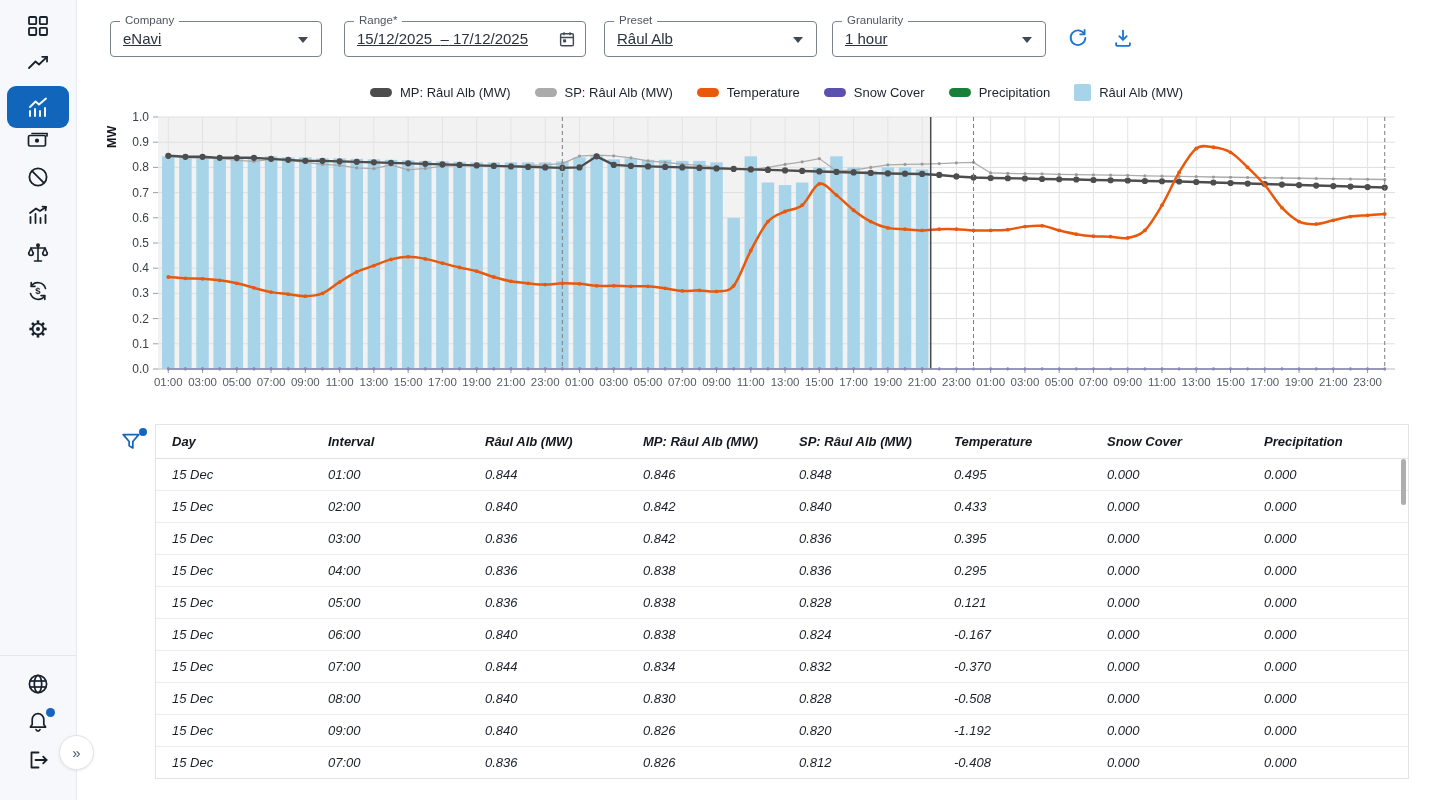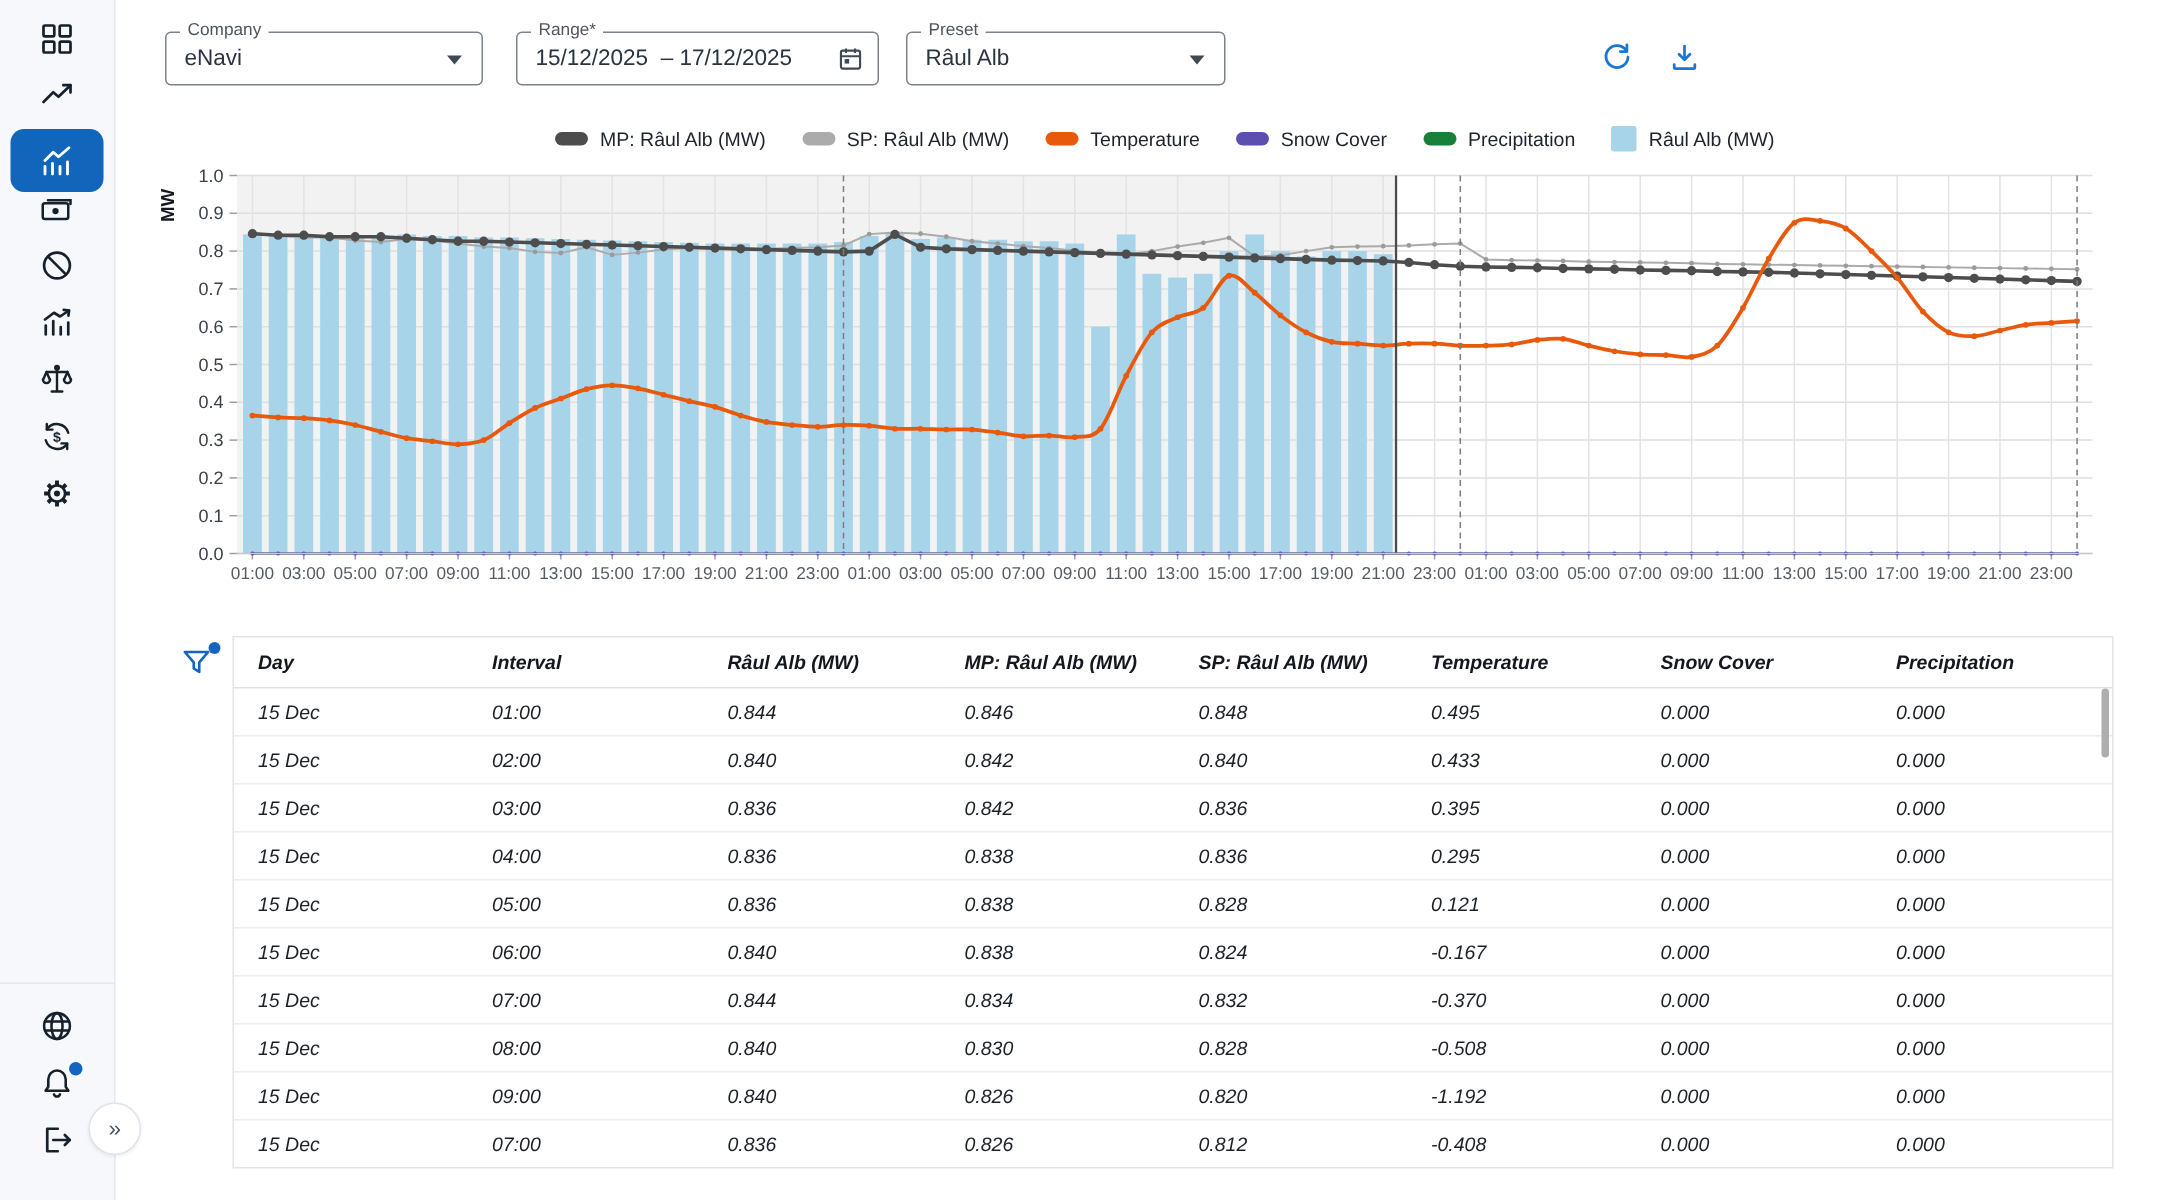--- a/index.html
+++ b/index.html
@@ -11,21 +11,21 @@
   .side-ic svg{display:block;}
   .side-active{position:absolute;left:7px;top:86px;width:62px;height:42px;background:#1165bb;border-radius:9px;cursor:pointer;}
   .side-div{position:absolute;left:0;top:655px;width:76px;height:1px;background:#e4e6ea;}
   .badge-dot{position:absolute;left:46px;top:708px;width:9px;height:9px;border-radius:50%;background:#1565c0;}
   .collapse-btn{position:absolute;left:59px;top:735px;width:33px;height:33px;border-radius:50%;background:#fff;
       border:1px solid #e0e3e8;box-shadow:0 1px 3px rgba(0,0,0,.08);color:#4a5562;font-size:15px;
       display:flex;align-items:center;justify-content:center;cursor:pointer;z-index:5;}
   
   .field{position:absolute;top:21px;height:34px;border:1px solid #7b828c;border-radius:4px;background:#fff;cursor:pointer;}
   .field .flabel{position:absolute;top:-8px;left:9px;font-size:11.5px;color:#4d5660;background:#fff;padding:0 5px;}
-  .field .fvalue{position:absolute;left:12px;top:0;line-height:34px;font-size:15px;color:#2a3340;white-space:pre;}
+  .field .fvalue{position:absolute;left:12px;top:0;line-height:34px;font-size:15px;color:#2a3340;white-space:pre;text-decoration:underline;}
   .caret{position:absolute;right:13px;top:15px;width:0;height:0;border-left:5.5px solid transparent;
          border-right:5.5px solid transparent;border-top:6px solid #3f4a55;}
   .tool-ic{position:absolute;top:27px;width:22px;height:22px;cursor:pointer;}
   
   .legend{position:absolute;left:158px;top:84px;width:1237px;display:flex;justify-content:center;gap:24px;align-items:center;}
   .legend-item{display:flex;align-items:center;gap:8px;cursor:pointer;}
   .legend-item .pill{width:22px;height:9px;border-radius:5px;display:inline-block;}
   .legend-item .square{width:17px;height:17px;border-radius:2px;display:inline-block;}
   .legend-item .ltext{font-size:13px;color:#1c232c;}
   
@@ -169,20 +169,25 @@
     <span class="fvalue"><span>15/12/2025</span>&nbsp;&nbsp;<span>–</span> <span>17/12/2025</span></span>
     <svg style="position:absolute;right:9px;top:8px" width="18" height="18" viewBox="0 0 24 24" fill="none" stroke="#3f4a55" stroke-width="1.9">
       <rect x="3.5" y="5" width="17" height="16" rx="1.8"></rect>
         <path d="M8,3 v4 M16,3 v4 M3.5,10 H20.5"></path>
       <rect x="6.8" y="12.5" width="4" height="4" fill="#3f4a55" stroke="none"></rect>
     </svg>
   </div>
   <div class="field" style="left:604px;width:211px">
     <span class="flabel">Preset</span>
     <span class="fvalue">Râul Alb</span>
+    <span class="caret"></span>
+  </div>
+  <div class="field" style="left:832px;width:212px">
+    <span class="flabel">Granularity</span>
+    <span class="fvalue">1 hour</span>
     <span class="caret"></span>
   </div>
   <div class="tool-ic" style="left:1067px">
     <svg width="22" height="22" viewBox="0 0 24 24" fill="none" stroke="#1976d2" stroke-width="2" stroke-linecap="round">
       <path d="M18.9,7.6 A8,8 0 1 0 20,12"></path>
         <path d="M19.2,3.2 V8 H14.4" stroke-linejoin="round"></path>
     </svg>
   </div>
   <div class="tool-ic" style="left:1112px">
     <svg width="22" height="22" viewBox="0 0 24 24" fill="none" stroke="#1976d2" stroke-width="2" stroke-linecap="round" stroke-linejoin="round">

